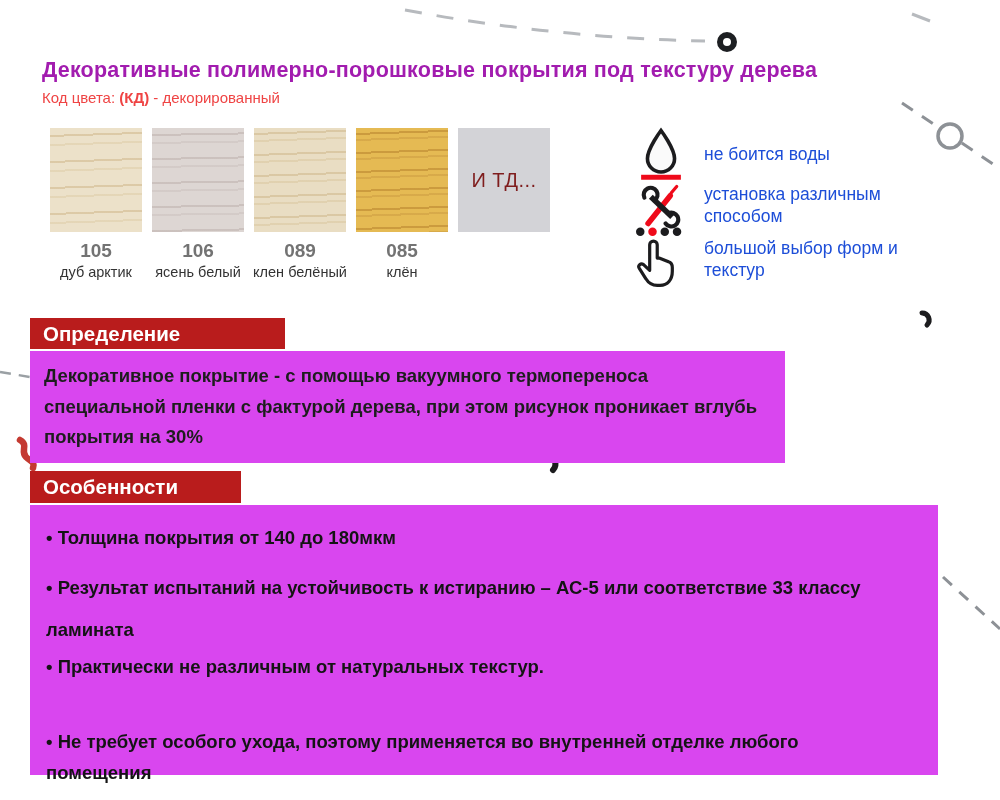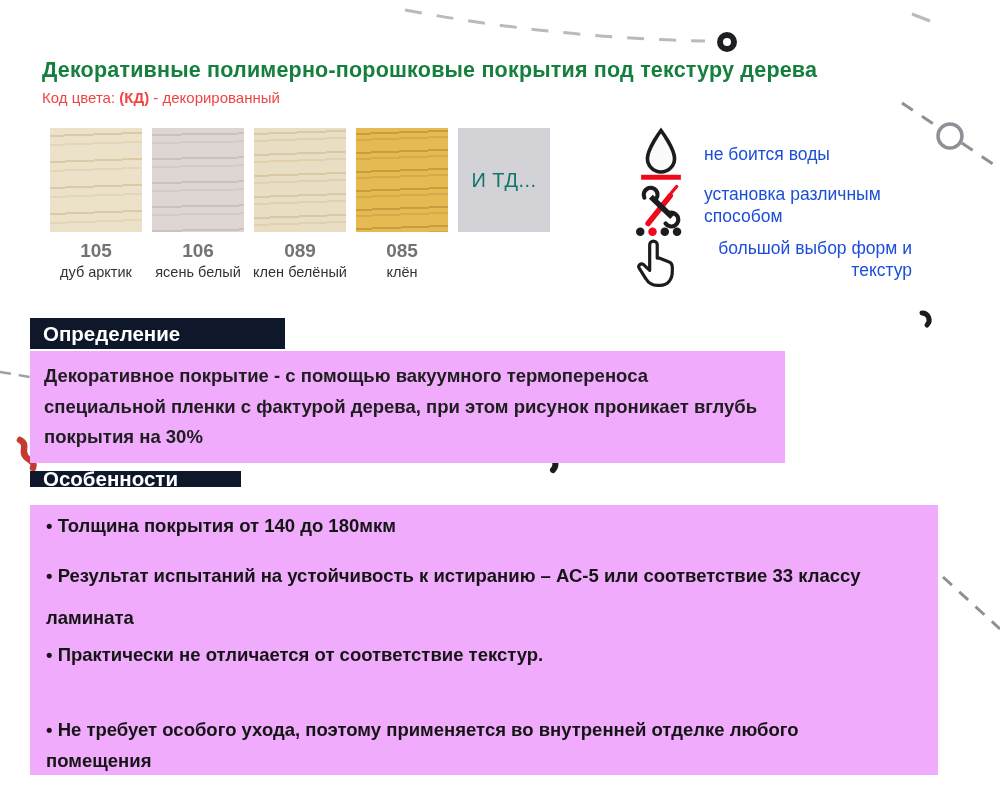--- a/index.html
+++ b/index.html
@@ -7,21 +7,21 @@
     width:1000px;height:800px;position:relative;overflow:hidden;
     background:#ffffff;
     font-family:"Liberation Sans", sans-serif;
     color:#1e1e1e;
   }
   .abs{position:absolute;}
 
   
   .title{
     left:42px;top:58px;width:900px;
-    font-size:21.5px;font-weight:700;color:#15803d;letter-spacing:.2px;
+    font-size:21.5px;font-weight:700;color:#a21caf;letter-spacing:.2px;
   }
   .subtitle{
     left:42px;top:89px;font-size:15px;color:#ef4444;
   }
   .subtitle b{font-weight:700;}
 
   
   .swatch-row{
     left:50px;top:128px;display:flex;gap:10px;
   }
@@ -43,50 +43,50 @@
       repeating-linear-gradient(178deg, rgba(196,168,117,0) 0 5px, rgba(196,168,117,.4) 5px 7px, rgba(196,168,117,0) 7px 12px, rgba(209,186,139,.35) 12px 14px, rgba(196,168,117,0) 14px 21px);
   }
   .tex-085{
     background-color:#e5ba53;
     background-image:
       repeating-linear-gradient(178deg, rgba(178,124,41,0) 0 5px, rgba(178,124,41,.5) 5px 7px, rgba(178,124,41,0) 7px 11px, rgba(199,150,62,.45) 11px 13px, rgba(178,124,41,0) 13px 19px);
   }
   .swatch-more{
     width:92px;height:104px;background:#d3d3d7;
     display:flex;align-items:center;justify-content:center;
-    font-size:20px;color:#0f766e;letter-spacing:.5px;
+    font-size:20px;color:#7f1d1d;letter-spacing:.5px;
   }
   .swatch-code{margin-top:8px;font-size:19px;font-weight:700;color:#737373;text-align:center;}
   .swatch-name{margin-top:2px;font-size:14.5px;color:#333;white-space:nowrap;}
 
   
   .icon-row{display:flex;align-items:center;}
   .icon-cell{flex:0 0 58px;display:flex;justify-content:center;}
   .icon-label{font-size:17.5px;line-height:22px;color:#1d4ed8;margin-left:14px;}
   .row-water{left:632px;top:126px;}
   .row-tools{left:632px;top:181px;}
   .row-hand {left:632px;top:226px;}
   .lbl-tools{max-width:218px;}
-  .lbl-hand{max-width:208px;text-align:right;}
+  .lbl-hand{max-width:208px;}
 
   
   .red-head{
-    background:#0f172a;color:#fff;font-weight:700;font-size:20.5px;
+    background:#b91c1c;color:#fff;font-weight:700;font-size:20.5px;
     display:flex;align-items:center;padding-left:13px;box-sizing:border-box;
   }
   .head-def{left:30px;top:318px;width:255px;height:31px;}
-  .head-feat{left:30px;top:471px;width:211px;height:16px;}
-  .gray-box{background:#f0abfc;box-sizing:border-box;}
+  .head-feat{left:30px;top:471px;width:211px;height:32px;}
+  .gray-box{background:#d946ef;box-sizing:border-box;}
   .def-body{
     left:30px;top:351px;width:755px;min-height:90px;
     padding:10px 14px;font-size:18.5px;font-weight:700;line-height:30.5px;color:#1d1d1d;
   }
   .feat-body{
     left:30px;top:505px;width:908px;height:270px;
-    padding:6px 16px 0 16px;font-size:18.5px;font-weight:700;color:#141414;
+    padding:18px 16px 0 16px;font-size:18.5px;font-weight:700;color:#141414;
   }
   .feat-body ul{list-style:none;margin:0;padding:0;}
   .feat-body li{line-height:30px;}
   .feat-body li::before{content:"\2022\00a0";}
   .feat-body li:nth-child(1){margin-bottom:14px;}
   .feat-body li:nth-child(2){line-height:42px;max-width:885px;margin-bottom:1px;}
   .feat-body li:nth-child(3){margin-bottom:12px;}
   .feat-body li:nth-child(4){line-height:31px;max-width:775px;margin-top:44px;}
 
   
@@ -176,16 +176,16 @@
 </div>
 
 <div class="abs red-head head-def">Определение</div>
 <div class="abs gray-box def-body">Декоративное покрытие - с помощью вакуумного термопереноса специальной пленки с фактурой дерева, при этом рисунок проникает вглубь покрытия на 30%</div>
 
 <div class="abs red-head head-feat">Особенности</div>
 <div class="abs gray-box feat-body">
   <ul>
     <li>Толщина покрытия от 140 до 180мкм</li>
     <li>Результат испытаний на устойчивость к истиранию – АС-5 или соответствие 33 классу ламината</li>
-    <li>Практически не отличается от соответствие текстур.</li>
+    <li>Практически не различным от натуральных текстур.</li>
     <li>Не требует особого ухода, поэтому применяется во внутренней отделке любого помещения</li>
   </ul>
 </div>
 
 </body></html>

